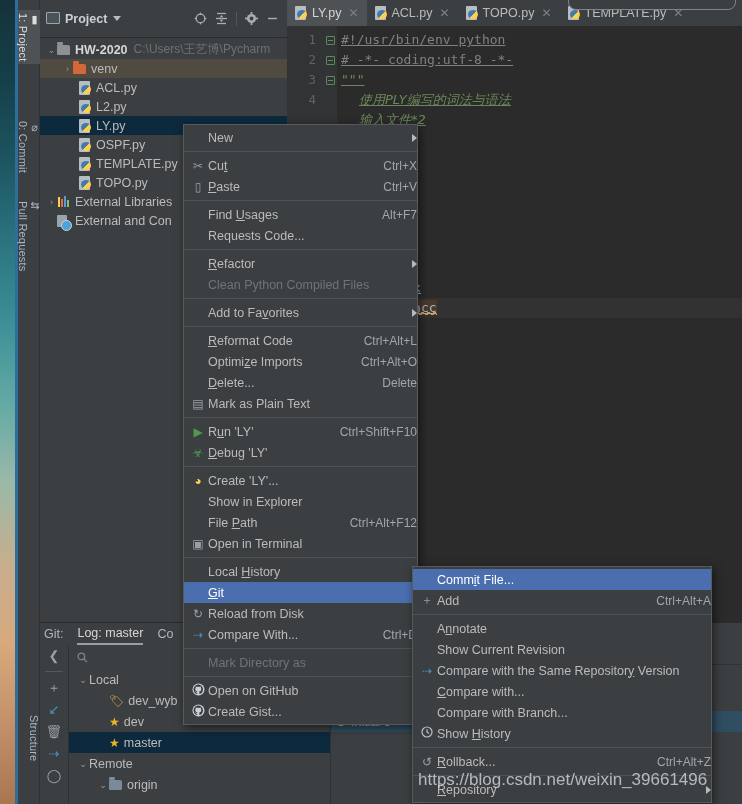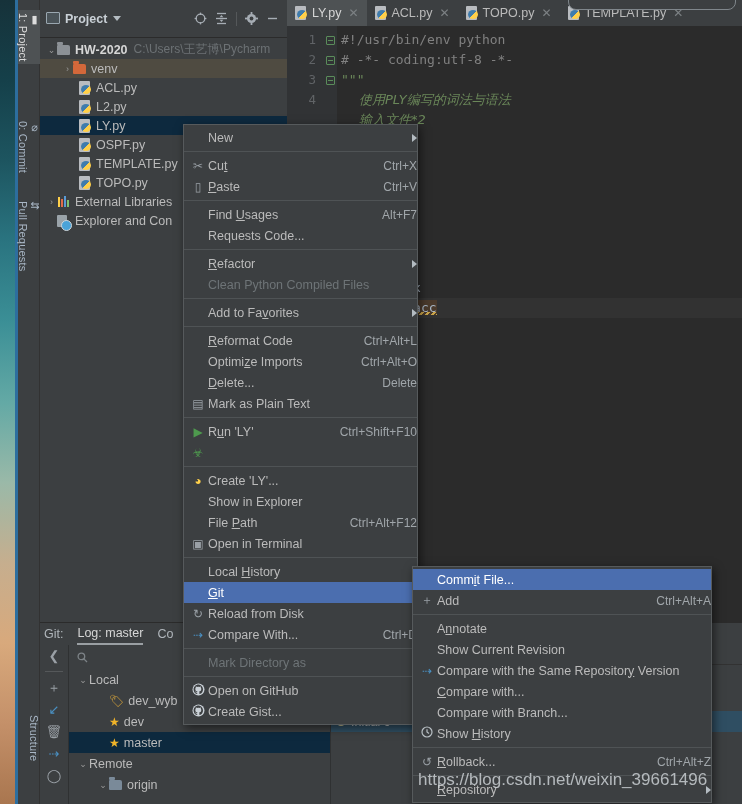--- a/index.html
+++ b/index.html
@@ -122,21 +122,21 @@
   .gutter { width:36px; background:#313335; padding-top:4px; text-align:right; }
   .gutter div { height:20px; line-height:20px; font-family:"DejaVu Sans Mono", monospace;
     font-size:12.5px; color:#606366; padding-right:7px; }
   .folds { width:14px; background:#313335; padding-top:4px; }
   .fold { height:20px; display:flex; align-items:center; justify-content:center; }
   .fold span { display:block; width:9px; height:9px; border:1px solid #5a8c5a; border-radius:1px; position:relative; }
   .fold span::after{content:"";position:absolute;left:1.5px;top:3.5px;width:5px;height:1px;background:#5a8c5a;}
   .fold.arrow-only span{ border:none; width:0;height:0;
     border-top:4px solid transparent;border-bottom:4px solid transparent;border-left:6px solid #5a8c5a;}
   .code { flex:1; padding-top:4px; font-family:"DejaVu Sans Mono", monospace; font-size:13px; position:relative; }
-  .cline { height:20px; line-height:20px; white-space:pre; padding-left:4px; }
+  .cline { height:20px; line-height:20px; white-space:pre; padding-left:4px;text-decoration:underline; }
   .c-com { color:#808080; }
   .c-str { color:#6a8759; }
   .c-str-cn { color:#6a8759; font-family:"DejaVu Sans", sans-serif; font-style:italic; }
   .c-txt { color:#a9b7c6; }
   .hl-line { background:#323232; }
   .warn { background:#4a3a2c; position:relative; }
   .warn::after{content:"";position:absolute;left:0;bottom:0;width:100%;height:3px;
     background:repeating-linear-gradient(135deg,#c9a449 0 2px,transparent 2px 4px);}
 
   
@@ -327,21 +327,21 @@
             <i></i>
             <i></i>
             <i></i>
           </span>
         <span class="nm">External Libraries</span>
       </div>
       <div class="row indent-1" style="padding-left:17px;">
         <span class="ic ic-scratch">
             <i></i>
           </span>
-        <span class="nm">Explorer and Con</span>
+        <span class="nm">External and Con</span>
       </div>
     </div>
   </div>
 
   <div class="editor-area">
     <div class="frame-arc"></div>
     <div class="tabbar">
       <div class="tab active">
         <span class="tab-py">
             <i></i>
@@ -546,20 +546,21 @@
       <span class="mlabel">Mark as Plain Text</span>
     </div>
     <div class="msep"></div>
     <div class="mi">
       <span class="mic" style="color:#4e9a4e;">▶</span>
       <span class="mlabel">R<u>u</u>n 'LY'</span>
       <span class="mkey">Ctrl+Shift+F10</span>
     </div>
     <div class="mi">
       <span class="mic" style="color:#4e9a4e;">☣</span>
+      <span class="mlabel"><u>D</u>ebug 'LY'</span>
     </div>
     <div class="msep"></div>
     <div class="mi">
       <span class="mic" style="color:#ffd04a;">◕</span>
       <span class="mlabel">Create 'LY'...</span>
     </div>
     <div class="mi">
       <span class="mic"></span>
       <span class="mlabel">Show in Explorer</span>
     </div>

